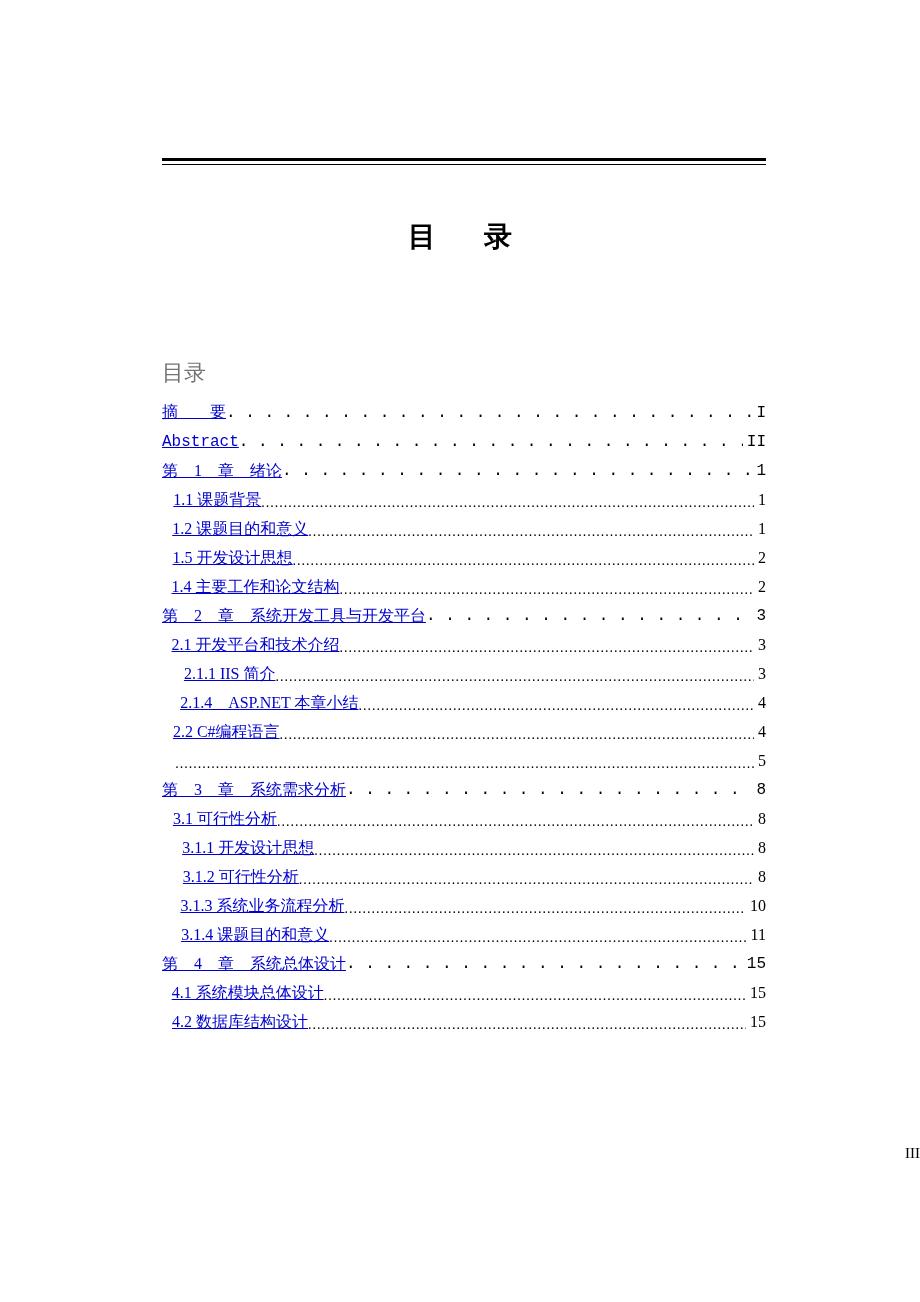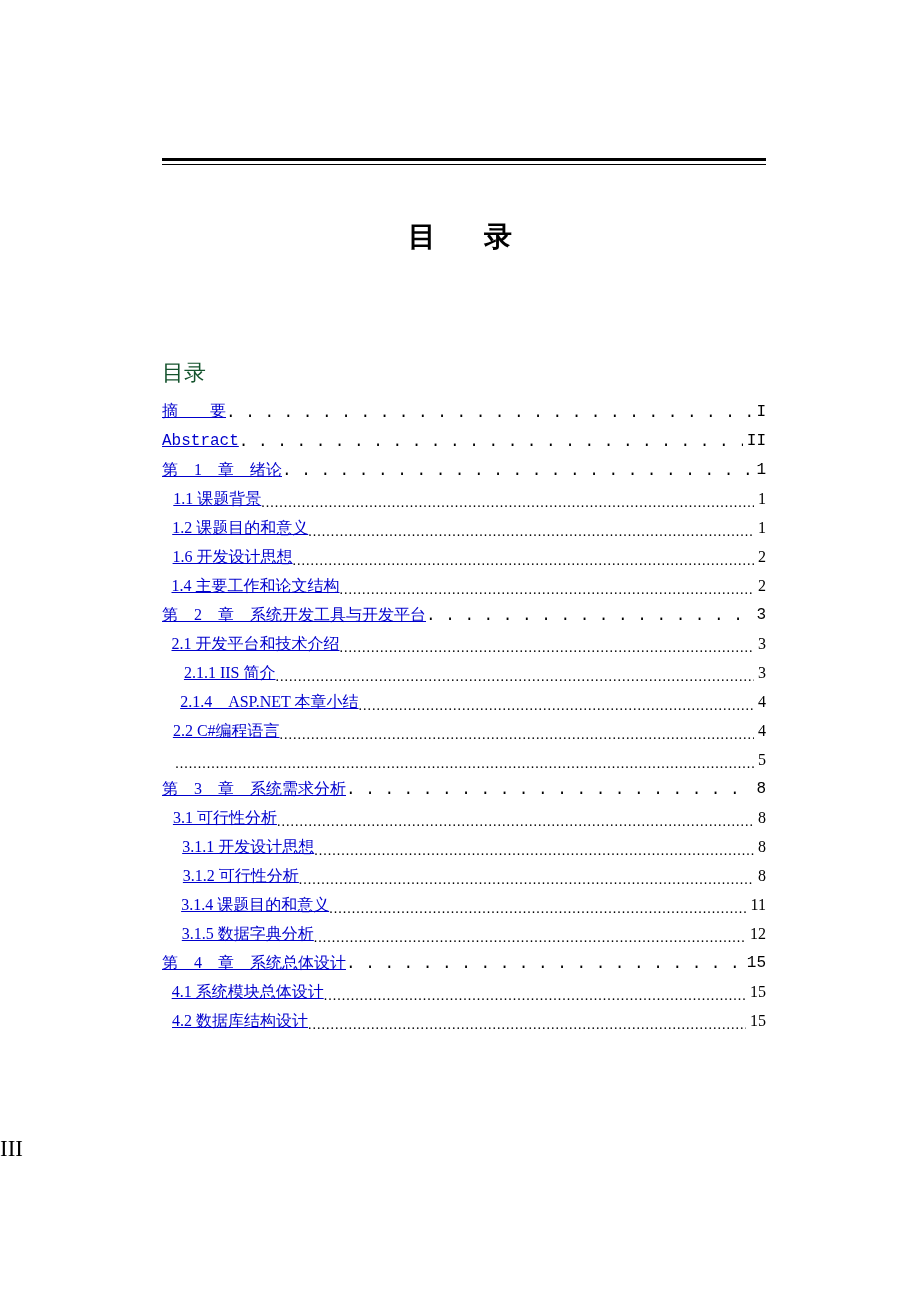--- a/index.html
+++ b/index.html
@@ -33,35 +33,35 @@
     letter-spacing: 0;
     font-family: "SimHei","Heiti SC", sans-serif;
   }
   .title .gap { display:inline-block; width: 48px; }
 
   .subhead {
     position: absolute;
     left: 162px;
     top: 358px;
     font-size: 22px;
-    color: #14532d;
+    color: #737373;
     font-family: "SimSun","Songti SC", serif;
   }
 
   .toc {
     position: absolute;
     left: 162px;
     top: 398px;
     width: 604px;
     font-size: 16px;
     line-height: 28px;
   }
   .entry {
     display: flex;
-    align-items: flex-start;
+    align-items: center;
     white-space: nowrap;
   }
   .entry .ind1 { display:inline-block; width: 20px; }
   .entry .ind2 { display:inline-block; width: 40px; }
   .entry a.link {
     color: #0000cc;
     text-decoration: underline;
   }
   .entry a.link.mono {
     font-family: "Courier New", monospace;
@@ -91,23 +91,23 @@
   .entry .pg {
     padding-left: 4px;
     font-family: "Times New Roman","SimSun", serif;
   }
   .entry.ch .pg { font-family: "Courier New", monospace; }
 
   .footer {
     position: absolute;
     left: 0; right: 0;
     bottom: 140px;
-    text-align: left;
+    text-align: right;
     font-family: "Times New Roman", serif;
-    font-size: 23px;
+    font-size: 15px;
   }
 </style>
 </head>
 <body>
 
 <div class="page">
 
   <div class="rule top1"></div>
   <div class="rule top2"></div>
 
@@ -145,21 +145,21 @@
       </div>
       <div class="entry">
         <span class="ind1"></span>
         <a href="#" class="link">1.2  课题目的和意义</a>
         <span> </span>
         <span class="leader fine"></span>
         <span class="pg">1</span>
       </div>
       <div class="entry">
         <span class="ind1"></span>
-        <a href="#" class="link">1.6  开发设计思想</a>
+        <a href="#" class="link">1.5  开发设计思想</a>
         <span> </span>
         <span class="leader fine"></span>
         <span class="pg">2</span>
       </div>
       <div class="entry">
         <span class="ind1"></span>
         <a href="#" class="link">1.4  主要工作和论文结构</a>
         <span> </span>
         <span class="leader fine"></span>
         <span class="pg">2</span>
@@ -226,31 +226,31 @@
       </div>
       <div class="entry">
         <span class="ind2"></span>
         <a href="#" class="link">3.1.2  可行性分析</a>
         <span> </span>
         <span class="leader fine"></span>
         <span class="pg">8</span>
       </div>
       <div class="entry">
         <span class="ind2"></span>
+        <a href="#" class="link">3.1.3  系统业务流程分析</a>
+        <span> </span>
+        <span class="leader fine"></span>
+        <span class="pg">10</span>
+      </div>
+      <div class="entry">
+        <span class="ind2"></span>
         <a href="#" class="link">3.1.4  课题目的和意义</a>
         <span> </span>
         <span class="leader fine"></span>
         <span class="pg">11</span>
-      </div>
-      <div class="entry">
-        <span class="ind2"></span>
-        <a href="#" class="link">3.1.5  数据字典分析</a>
-        <span> </span>
-        <span class="leader fine"></span>
-        <span class="pg">12</span>
       </div>
       <div class="entry ch">
         <a href="#" class="link">第　4　章　系统总体设计</a>
         <span> </span>
         <span class="leader coarse"></span>
         <span class="pg">15</span>
       </div>
       <div class="entry">
         <span class="ind1"></span>
         <a href="#" class="link">4.1  系统模块总体设计</a>

